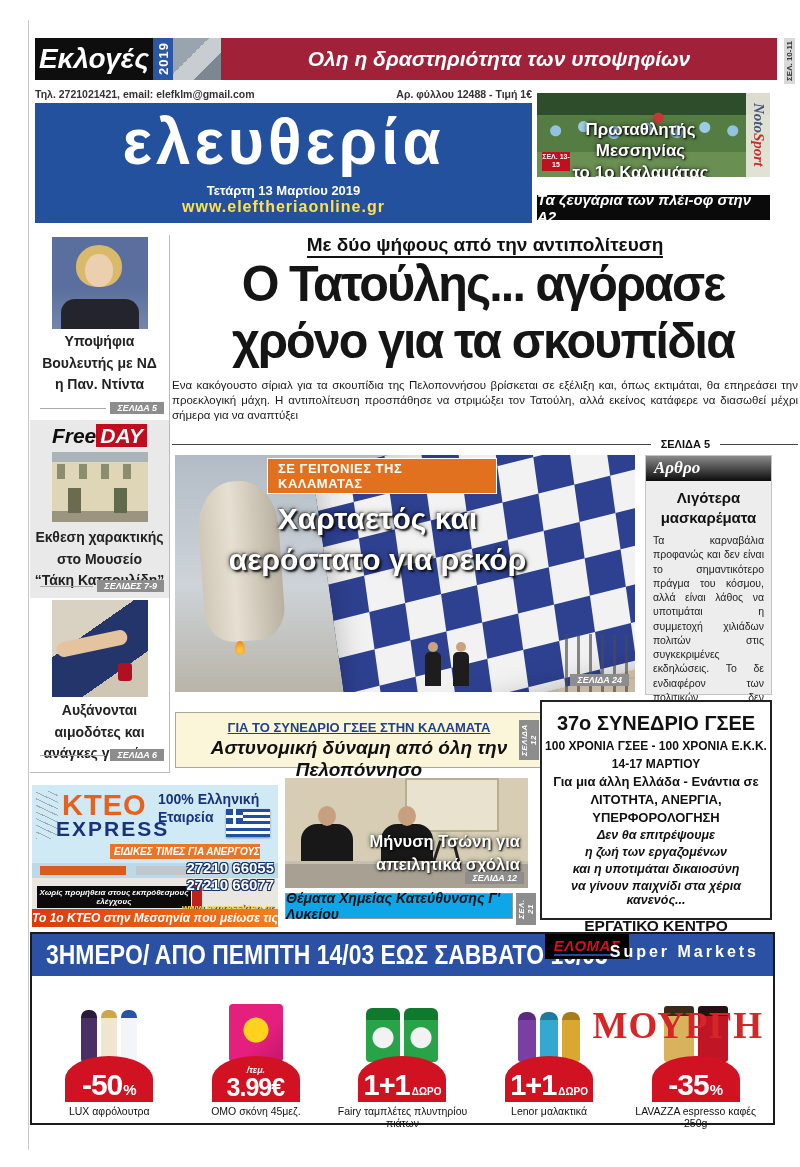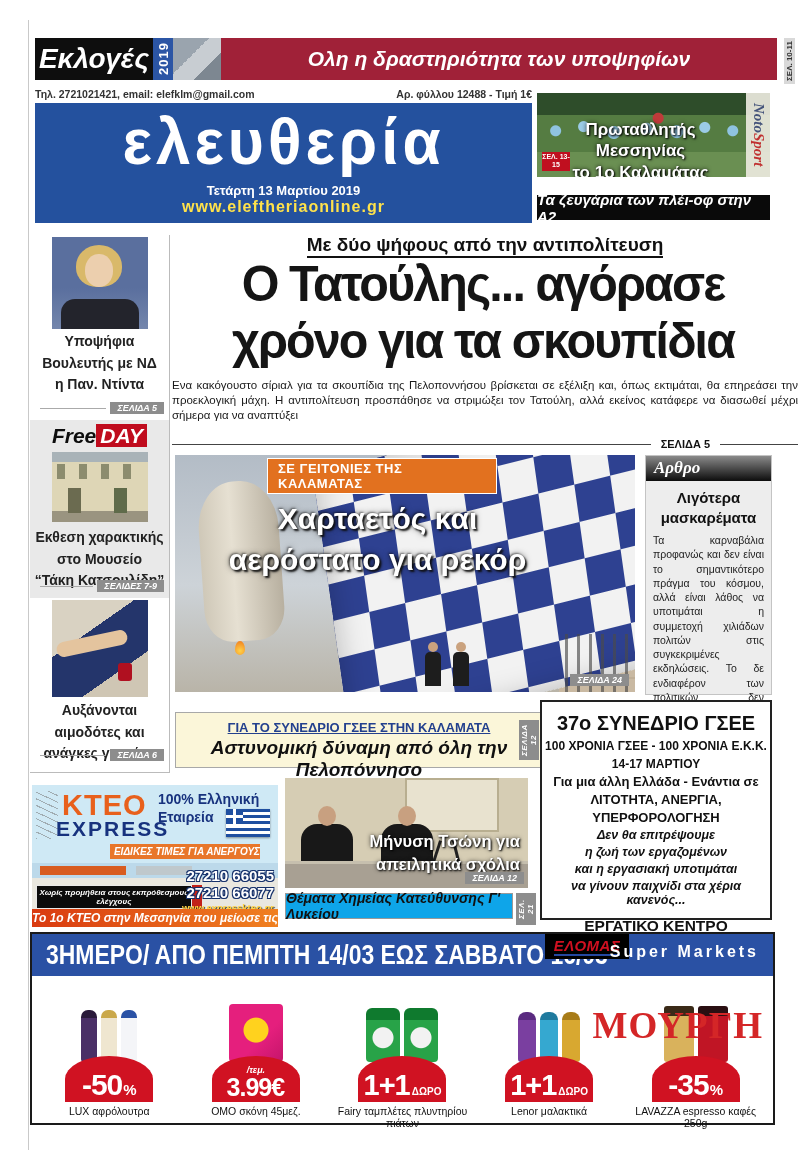--- a/index.html
+++ b/index.html
@@ -160,21 +160,21 @@
      color:#fff;font-size:10px;font-weight:bold;font-style:italic;text-align:right;padding:2px 0;}
   #kteo .photo{position:absolute;left:0;right:0;top:78px;bottom:18px;
      background:linear-gradient(180deg,#bcd9ea 0 32%,#e9e7df 32%);}
   #kteo .kt-sign{position:absolute;top:3px;left:8px;width:86px;height:9px;background:#d85c20;}
   #kteo .kt-sign2{position:absolute;top:3px;left:104px;width:56px;height:9px;background:#bfc8cc;}
   #kteo .kt-doors{position:absolute;bottom:0;left:8px;width:132px;height:19px;
      background:repeating-linear-gradient(90deg,#5a6a72 0 16px,#9fb4bc 16px 24px);}
   #kteo .kt-red{position:absolute;bottom:0;right:76px;width:14px;height:24px;background:#c22018;}
   #kteo .note{position:absolute;left:4px;top:100px;width:152px;background:#0b0b0b;border:1px solid #e8e8e8;
      color:#fff;font-size:8px;font-weight:bold;font-style:italic;text-align:center;padding:2px 1px;}
-  #kteo .phones{position:absolute;right:4px;top:82px;text-align:right;color:#fff;font-weight:bold;
+  #kteo .phones{position:absolute;right:4px;top:74px;text-align:right;color:#fff;font-weight:bold;
      font-size:15px;line-height:1.15;
      text-shadow:1px 1px 0 #15306a,-1px -1px 0 #15306a,1px -1px 0 #15306a,-1px 1px 0 #15306a;}
   #kteo .url{position:absolute;right:4px;top:117px;color:#ffd23f;font-size:9.5px;font-weight:bold;
      text-shadow:1px 1px 1px #222;}
   #kteo .foot{position:absolute;left:0;right:0;bottom:0;height:18px;
      background:linear-gradient(90deg,#d93a10,#f08020);color:#fff;font-size:12px;font-weight:bold;
      font-style:italic;text-align:center;line-height:18px;}
   
   #tsonis{left:285px;top:778px;width:243px;height:110px;overflow:hidden;background:#d6cdb4;}
   #tsonis .win{position:absolute;left:120px;top:0;width:90px;height:50px;background:#e8e2cf;border:2px solid #b8ae90;}
@@ -378,21 +378,21 @@
 
   <div id="gsee-box" class="abs">
     <div class="t">37ο ΣΥΝΕΔΡΙΟ ΓΣΕΕ</div>
     <div class="s">100 ΧΡΟΝΙΑ ΓΣΕΕ - 100 ΧΡΟΝΙΑ Ε.Κ.Κ.</div>
     <div class="s">14-17 ΜΑΡΤΙΟΥ</div>
     <div class="l">Για μια άλλη Ελλάδα - Ενάντια σε</div>
     <div class="l">ΛΙΤΟΤΗΤΑ, ΑΝΕΡΓΙΑ,</div>
     <div class="l">ΥΠΕΡΦΟΡΟΛΟΓΗΣΗ</div>
     <div class="q">Δεν θα επιτρέψουμε</div>
     <div class="q">η ζωή των εργαζομένων</div>
-    <div class="q">και η εργασιακή υποτιμάται</div>
+    <div class="q">και η υποτιμάται δικαιοσύνη</div>
     <div class="q">να γίνουν παιχνίδι στα χέρια κανενός...</div>
     <div class="f">ΕΡΓΑΤΙΚΟ ΚΕΝΤΡΟ ΚΑΛΑΜΑΤΑΣ</div>
   </div>
 
   <div id="kteo" class="abs">
     <div class="sketch"></div>
     <div class="brand1">ΚΤΕΟ</div>
     <div class="brand2">EXPRESS</div>
     <div class="claim">
       <div>100% Ελληνική</div>

